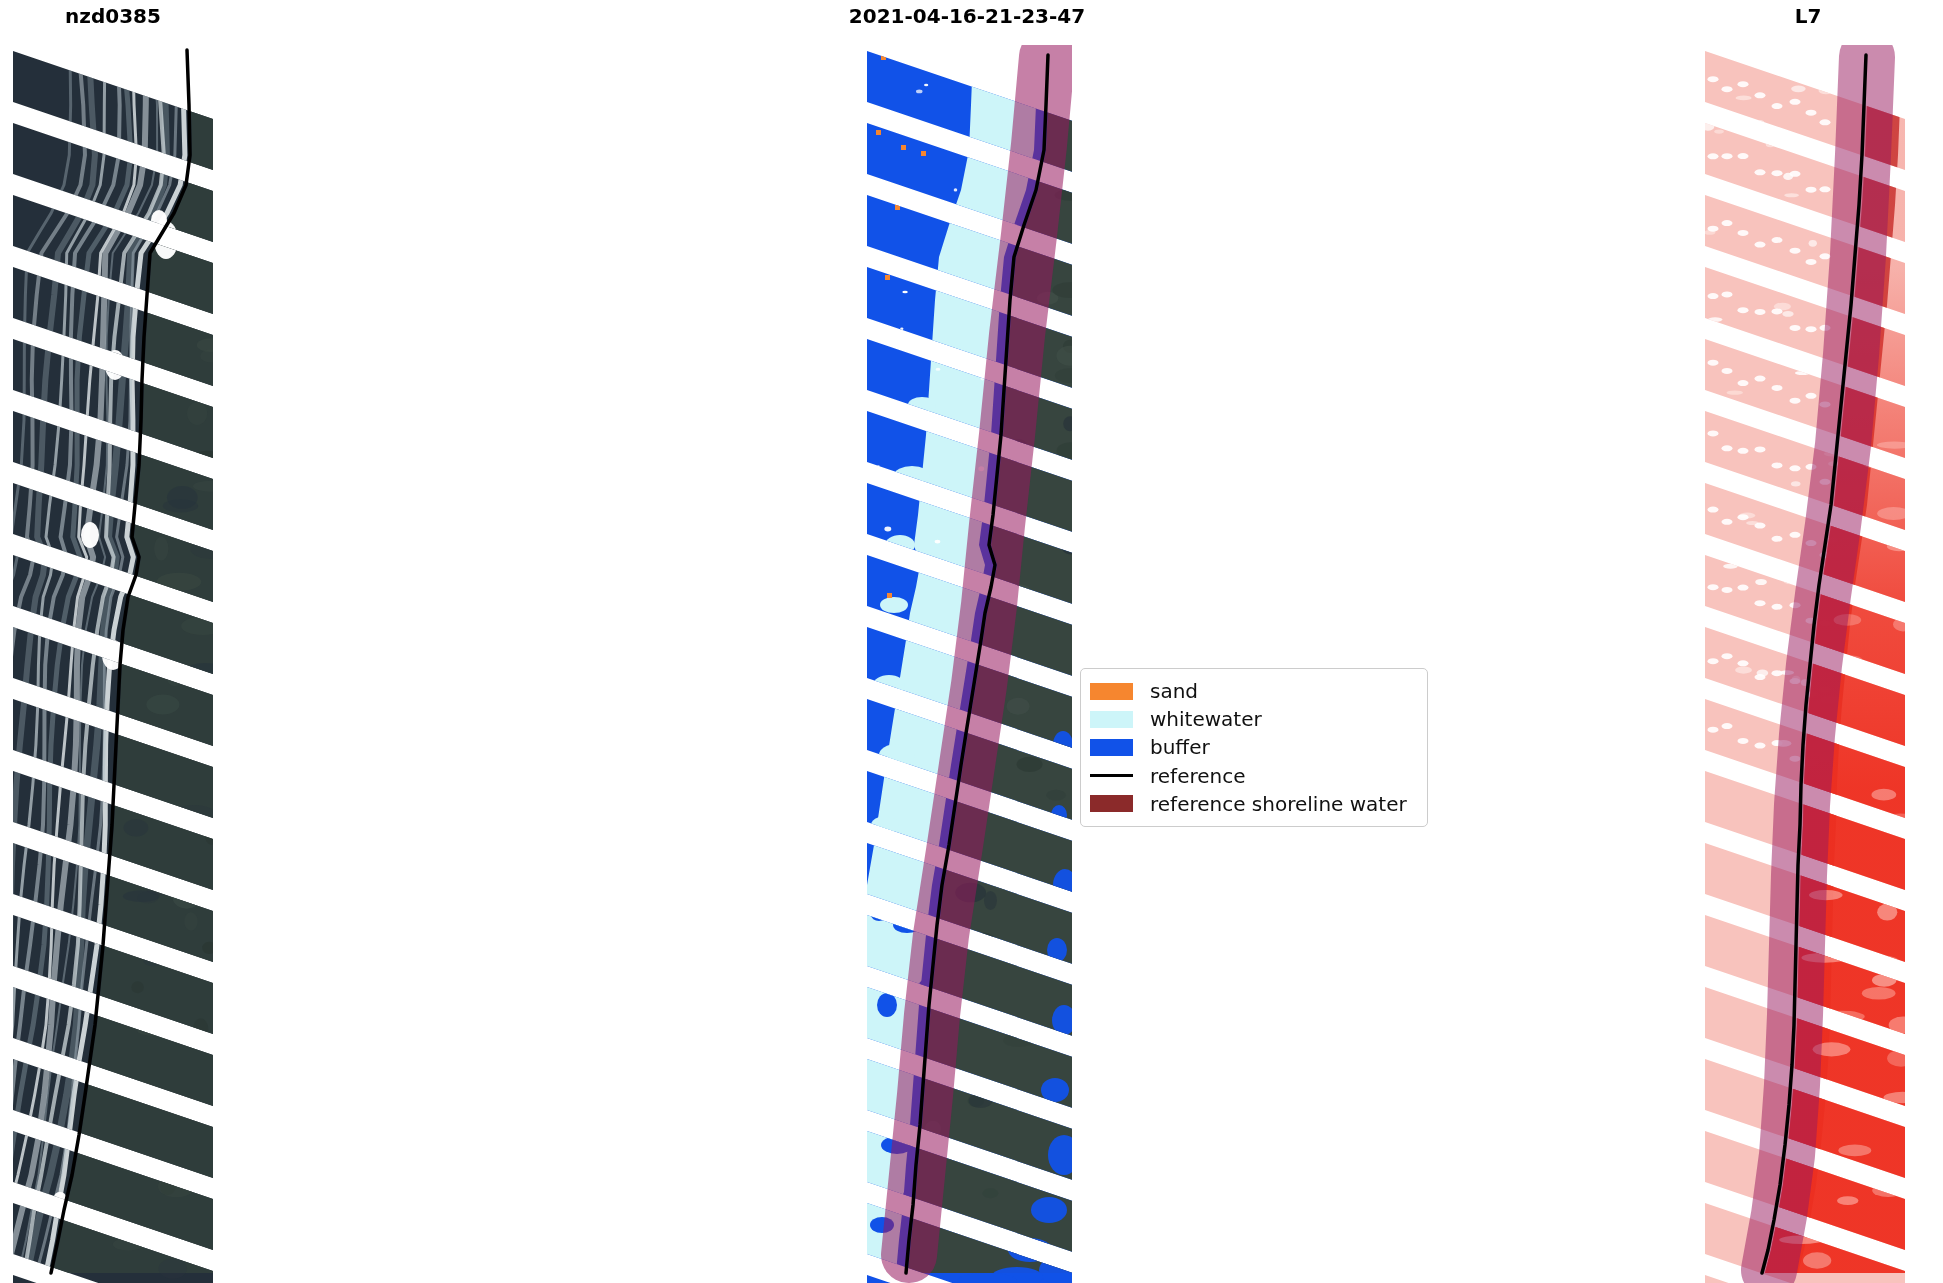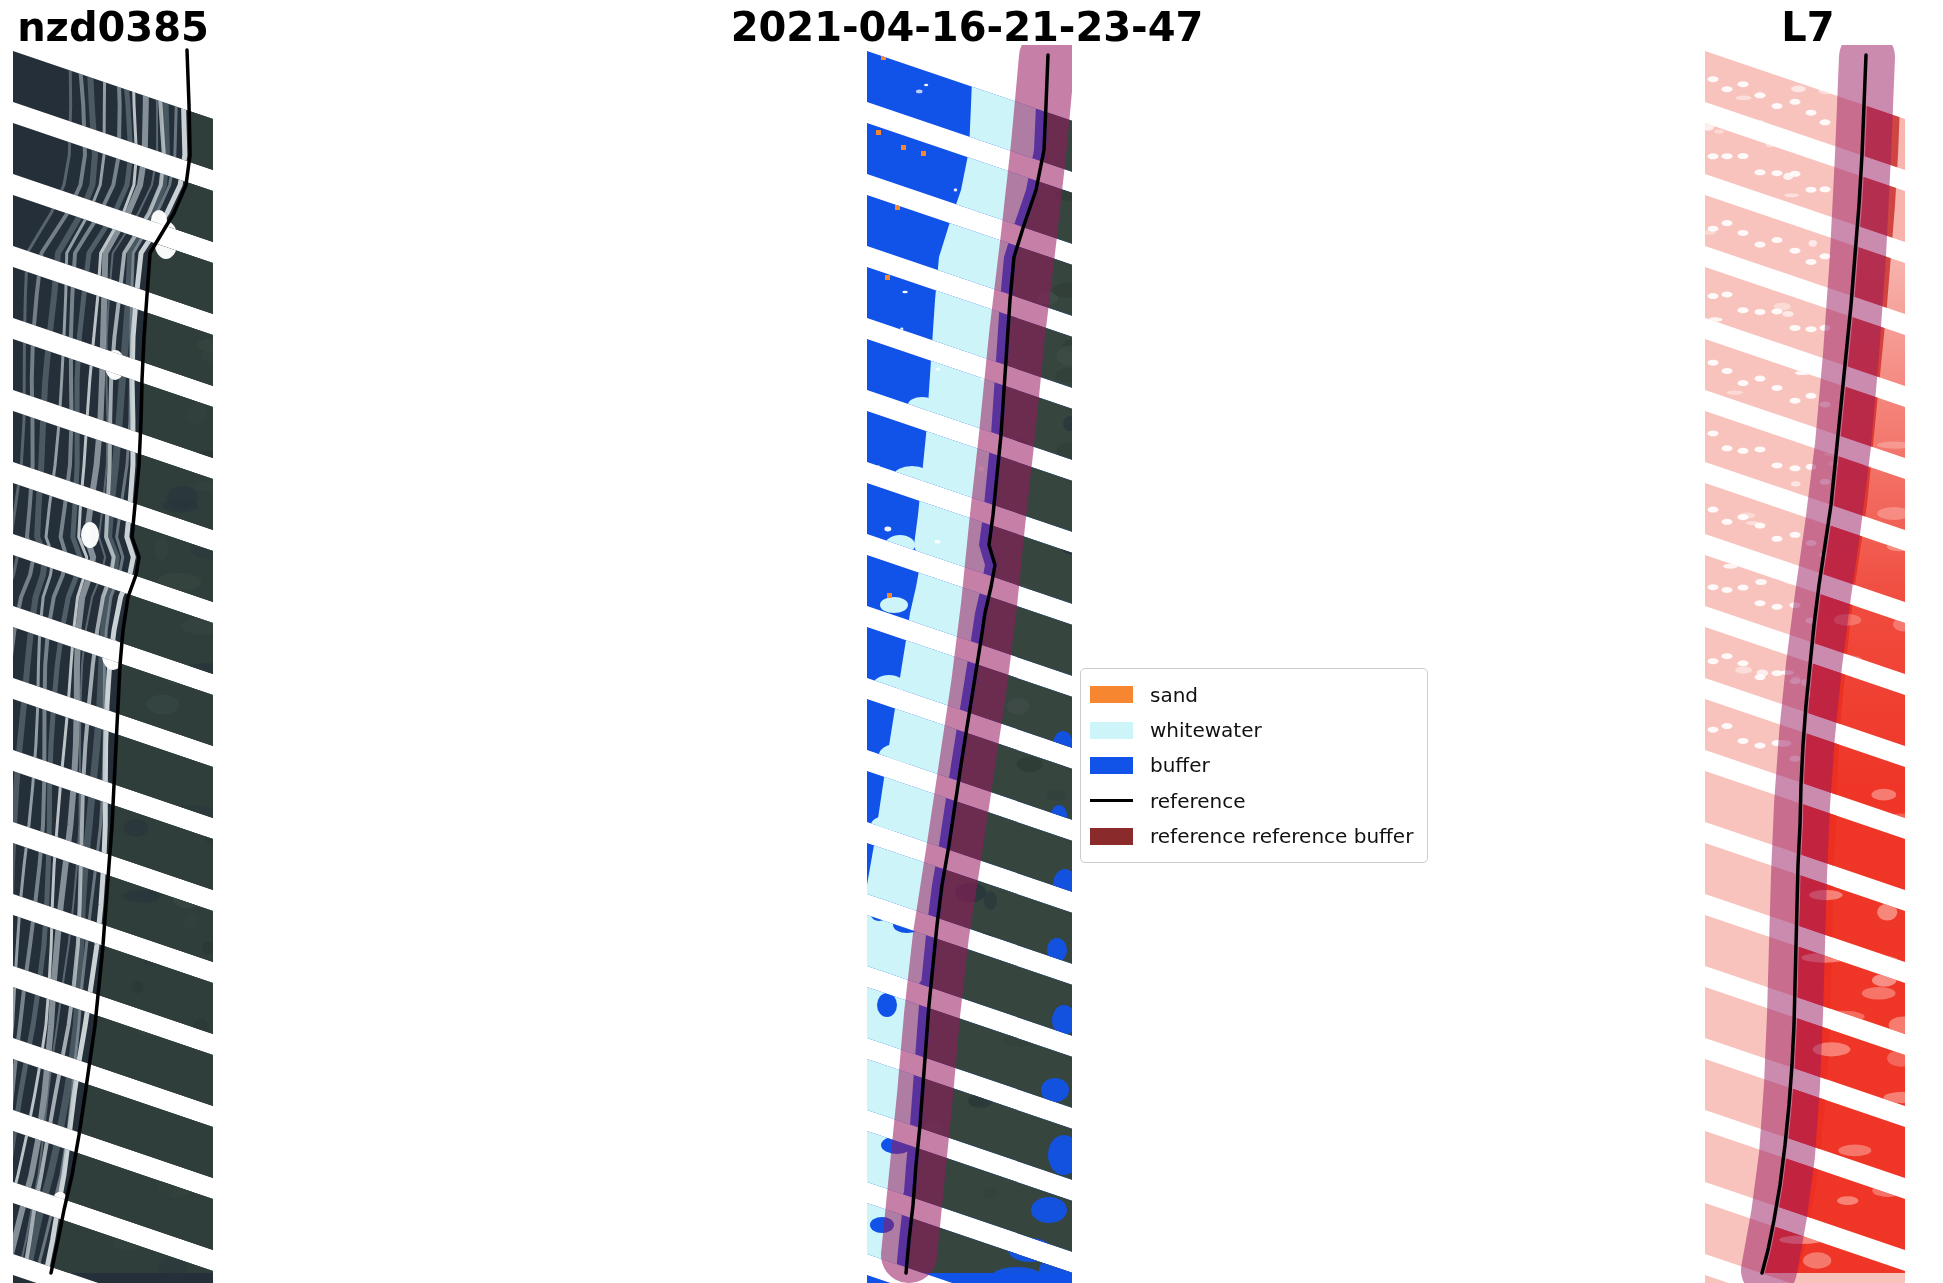--- a/index.html
+++ b/index.html
@@ -1,19 +1,19 @@
 <!DOCTYPE html>
 <html><head>
 <meta charset="utf-8">
 <style>
   html,body{margin:0;padding:0;background:#ffffff;}
   body{width:1943px;height:1283px;position:relative;overflow:hidden;
        font-family:"DejaVu Sans","Liberation Sans",sans-serif;}
   .panel-title{position:absolute;top:4px;transform:translateX(-50%);
-       font-size:40px;font-weight:bold;color:#000;white-space:nowrap;}
+       font-size:20px;font-weight:bold;color:#000;white-space:nowrap;}
   .panel{position:absolute;}
   .panel svg{display:block;}
   .legend{position:absolute;background:rgba(255,255,255,0.92);
        border:1.5px solid #cccccc;border-radius:5px;box-sizing:border-box;
        padding:8px 14px 8px 9px;display:flex;flex-direction:column;justify-content:space-around;}
   .legend-row{display:flex;align-items:center;height:29.4px;}
   .legend-swatch{width:43px;height:17px;flex:0 0 43px;margin-right:17px;}
   .legend-line{width:43px;height:0;border-top:3px solid #000;flex:0 0 43px;margin-right:17px;}
   .legend-label{font-size:20px;color:#111;white-space:nowrap;}
 </style>
@@ -415,34 +415,34 @@
         <ellipse cx="172.37639148102735" cy="418.2643325703818" rx="14.609487907597318" ry="5.265315808602903" fill="#FFC9C2" fill-opacity="0.36"></ellipse>
         <ellipse cx="195.30886276863407" cy="774.2782579961031" rx="17.615460363789893" ry="5.816934889943278" fill="#FFC9C2" fill-opacity="0.31"></ellipse>
         <ellipse cx="188.65363793555053" cy="468.5274509885604" rx="16.477932255228918" ry="6.442970217618132" fill="#FFC9C2" fill-opacity="0.40"></ellipse>
         <ellipse cx="198" cy="579.3853616615621" rx="9.953352426135309" ry="6.997715612871307" fill="#FFC9C2" fill-opacity="0.38"></ellipse>
       </g>
       <path d="M162 12 L 158 110 L 153 210 L 146 310 L 138 400 L 128 480 L 118 550 L 109 620 L 102 690 L 97 760 L 94 830 L 92 900 L 90 970 L 87 1040 L 82 1110 L 74 1170 L 64 1225" fill="none" stroke="rgba(152,24,94,0.5)" stroke-width="56" stroke-linecap="round" stroke-linejoin="round"></path>
       <path d="M161 10 L 159 60 L 157 110 L 154 160 L 150 210 L 146 260 L 141 310 L 136 360 L 131 410 L 126 460 L 120 500 L 114 540 L 109 580 L 105 620 L 101 660 L 98 700 L 96 740 L 95 780 L 93 820 L 92 860 L 91 900 L 90 940 L 89 980 L 87 1020 L 84 1060 L 80 1100 L 75 1140 L 69 1175 L 63 1205 L 57 1228" fill="none" stroke="#000000" stroke-width="3.5" stroke-linejoin="round" stroke-linecap="round"></path>
     </svg>
   </div>
 
-<div class="legend" id="legend" style="left: 1080px; top: 668px; width: 348px; height: 195px;">
+<div class="legend" id="legend" style="left: 1080px; top: 668px; width: 348px; height: 159px; justify-content: flex-end;">
     <div class="legend-row">
       <span class="legend-swatch" style="background: rgb(246, 134, 47);"></span>
       <span class="legend-label">sand</span>
     </div>
     <div class="legend-row">
       <span class="legend-swatch" style="background: rgb(205, 245, 249);"></span>
       <span class="legend-label">whitewater</span>
     </div>
     <div class="legend-row">
       <span class="legend-swatch" style="background: rgb(17, 82, 232);"></span>
       <span class="legend-label">buffer</span>
     </div>
     <div class="legend-row">
       <span class="legend-line"></span>
       <span class="legend-label">reference</span>
     </div>
     <div class="legend-row">
       <span class="legend-swatch" style="background: rgb(139, 42, 42);"></span>
-      <span class="legend-label">reference reference buffer</span>
+      <span class="legend-label">reference shoreline water</span>
     </div>
   </div>
 
 </body></html>

